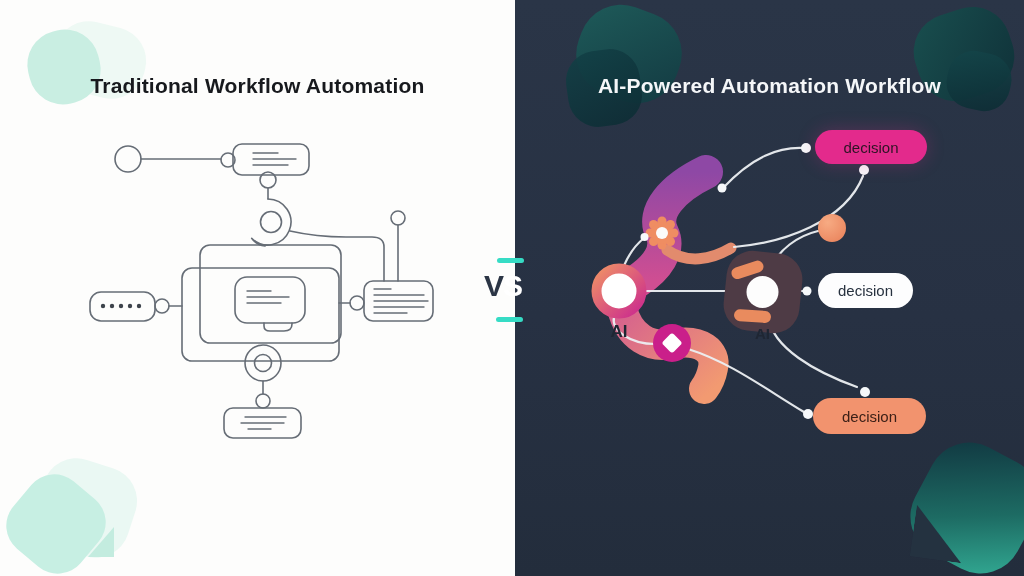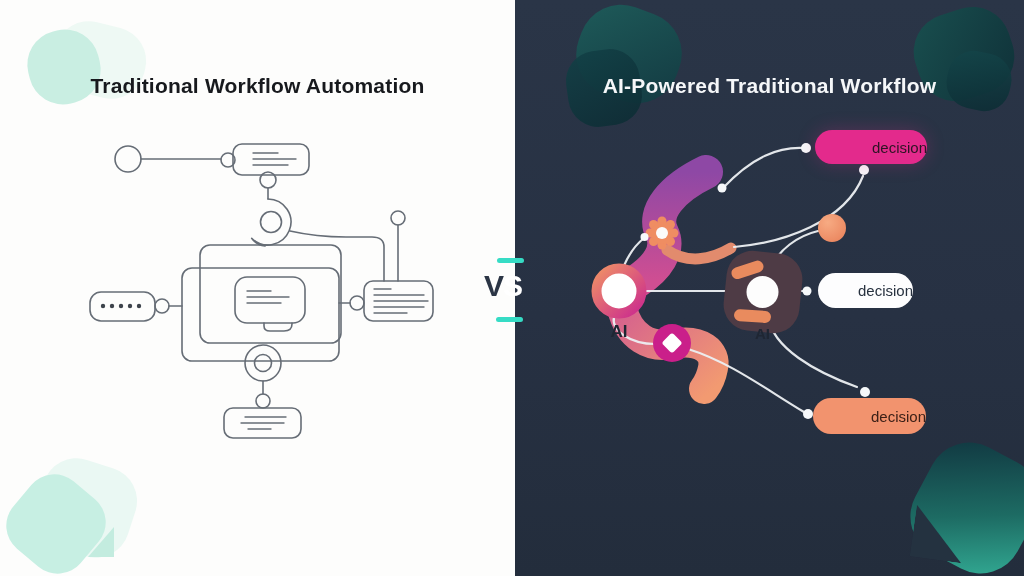--- a/index.html
+++ b/index.html
@@ -43,21 +43,21 @@
   .layer{position:absolute;left:0;top:0;}
   
   .accent-bar{position:absolute;width:27px;height:5px;border-radius:3px;background:#36dcc5;}
   .bar-top{left:497px;top:258px;}
   .bar-bottom{left:496px;top:317px;}
   .vs{position:absolute;left:484px;top:270px;font-size:30px;font-weight:800;line-height:32px;
     display:flex;letter-spacing:-1px;}
   .vs .v{color:#2b3545;}
   .vs .s{color:#ffffff;}
   
-  .pill{position:absolute;display:flex;align-items:center;justify-content:flex-end;
+  .pill{position:absolute;display:flex;align-items:center;justify-content:center;
     font-size:15px;font-weight:500;border-radius:19px;}
   .pill-pink{left:300px;top:130px;width:112px;height:34px;background:#e32a8c;color:#2d1424;
     box-shadow:0 0 18px rgba(227,42,140,.25);}
   .pill-white{left:303px;top:273px;width:95px;height:35px;background:#fdfdfe;color:#27313f;}
   .pill-orange{left:298px;top:398px;width:113px;height:36px;background:#f2936e;color:#3c2017;}
   .ai-label{position:absolute;display:flex;align-items:center;justify-content:center;
     font-weight:800;color:#1f2633;margin-top:41px;}
   .ai-label-1{left:86px;top:273px;width:36px;height:36px;font-size:17px;}
   .ai-label-2{left:230px;top:277px;width:35px;height:31px;font-size:15px;}
 </style>
@@ -147,21 +147,21 @@
   </div>
 
   <div class="panel panel-right">
     <div class="blob b-rtl-1"></div>
     <div class="blob b-rtl-2"></div>
     <div class="blob b-rtr-1"></div>
     <div class="blob b-rtr-2"></div>
     <div class="blob b-rbr-1"></div>
     <div class="blob b-rbr-2"></div>
 
-    <div class="title title-right">AI-Powered Traditional Workflow</div>
+    <div class="title title-right">AI-Powered Automation Workflow</div>
 
     <svg class="layer" width="509" height="576" viewBox="0 0 509 576">
       <defs>
         <linearGradient id="gPurple" x1="0" y1="0" x2="0" y2="1">
           <stop offset="0" stop-color="#8e48a5"></stop>
             <stop offset="1" stop-color="#cf4e92"></stop>
         </linearGradient>
         <linearGradient id="gSalmon" x1="0" y1="0" x2="1" y2="1">
           <stop offset="0" stop-color="#d5618e"></stop>
             <stop offset="1" stop-color="#f29a71"></stop>

